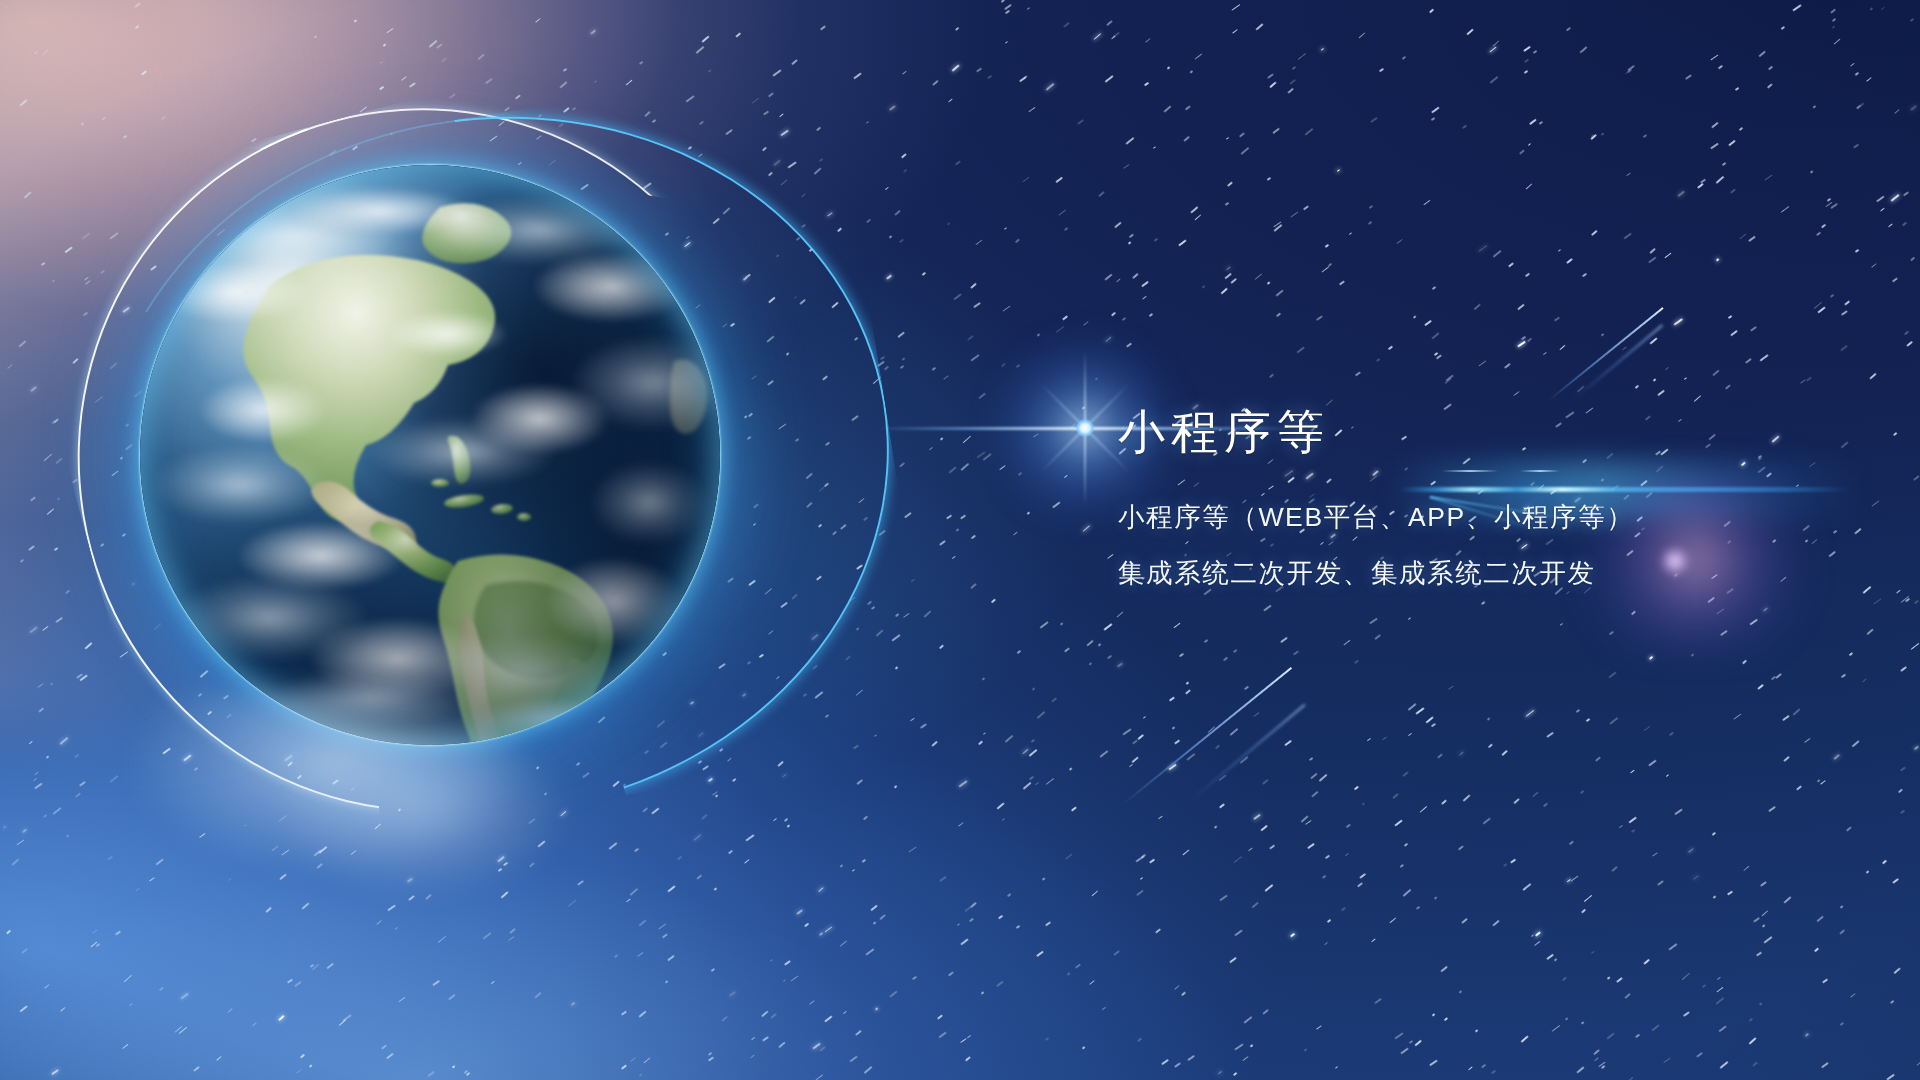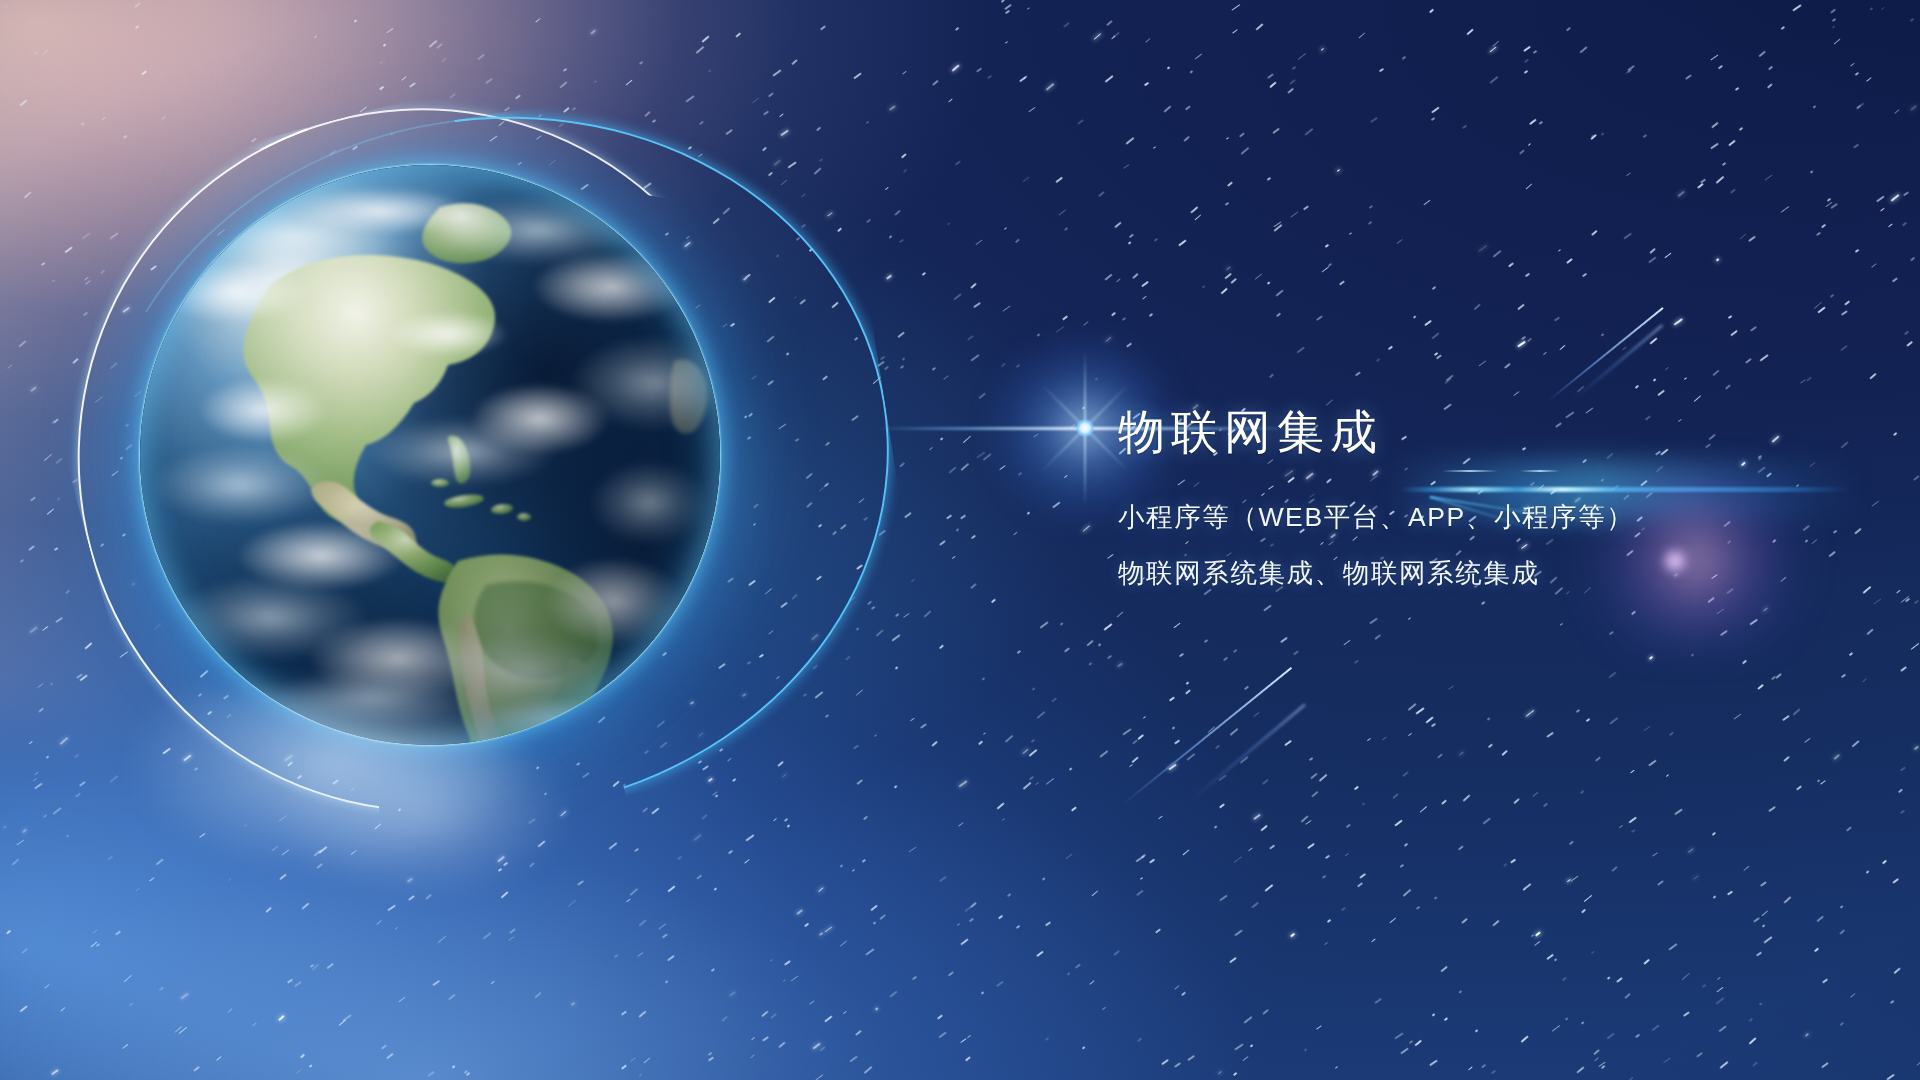--- a/index.html
+++ b/index.html
@@ -1687,18 +1687,18 @@
   <div class="streak-tick" style="left:1520px; width:40px;"></div>
   <div class="streak-fan"></div>
   <div class="streak-fan2"></div>
 
   <div class="magenta-glow"></div>
   <div class="magenta-core"></div>
 
   <div class="bg-vignette"></div>
 
   <div class="text-block">
-    <h1 class="title">物联网集成</h1>
+    <h1 class="title">小程序等</h1>
     <p class="subtitle sub1">小程序等（WEB平台、APP、小程序等）</p>
-    <p class="subtitle sub2">物联网系统集成、物联网系统集成</p>
+    <p class="subtitle sub2">集成系统二次开发、集成系统二次开发</p>
   </div>
 
 </div>
 
 </body></html>

